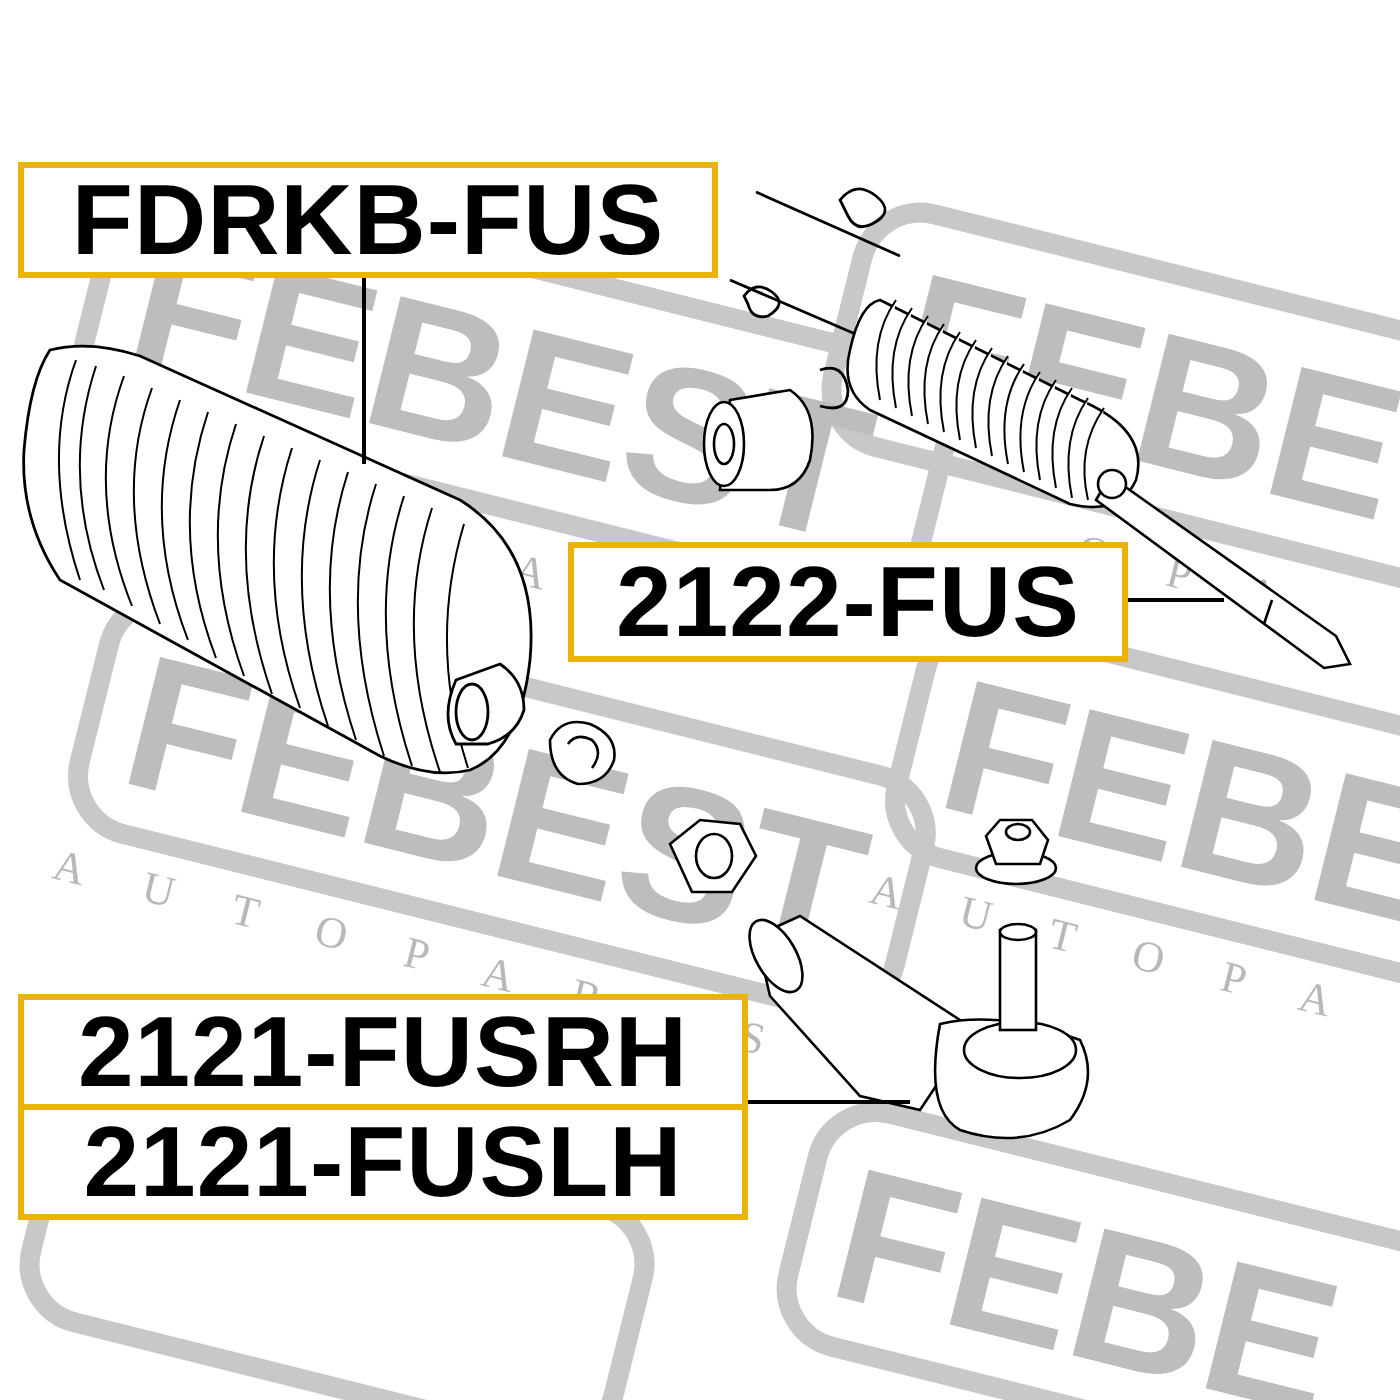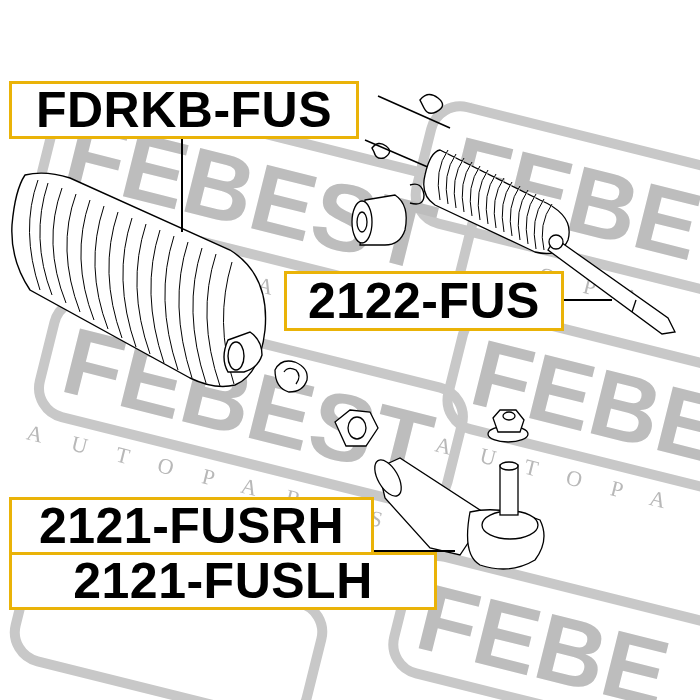--- a/index.html
+++ b/index.html
@@ -147,16 +147,16 @@
   </div>
 
   <div class="label" style="left:284px;top:271px;width:280px;height:60px;font-size:50px;">
     <span>2122-FUS</span>
   </div>
 
   <div class="label" style="left:9px;top:497px;width:365px;height:58px;font-size:50px;text-align:center;">
     <span>2121-FUSRH</span>
   </div>
 
-  <div class="label" style="left:9px;top:552px;width:428px;height:58px;font-size:50px;">
+  <div class="label" style="left:9px;top:552px;width:365px;height:58px;font-size:50px;">
     <span>2121-FUSLH</span>
   </div>
 </div>
 
 </body></html>

